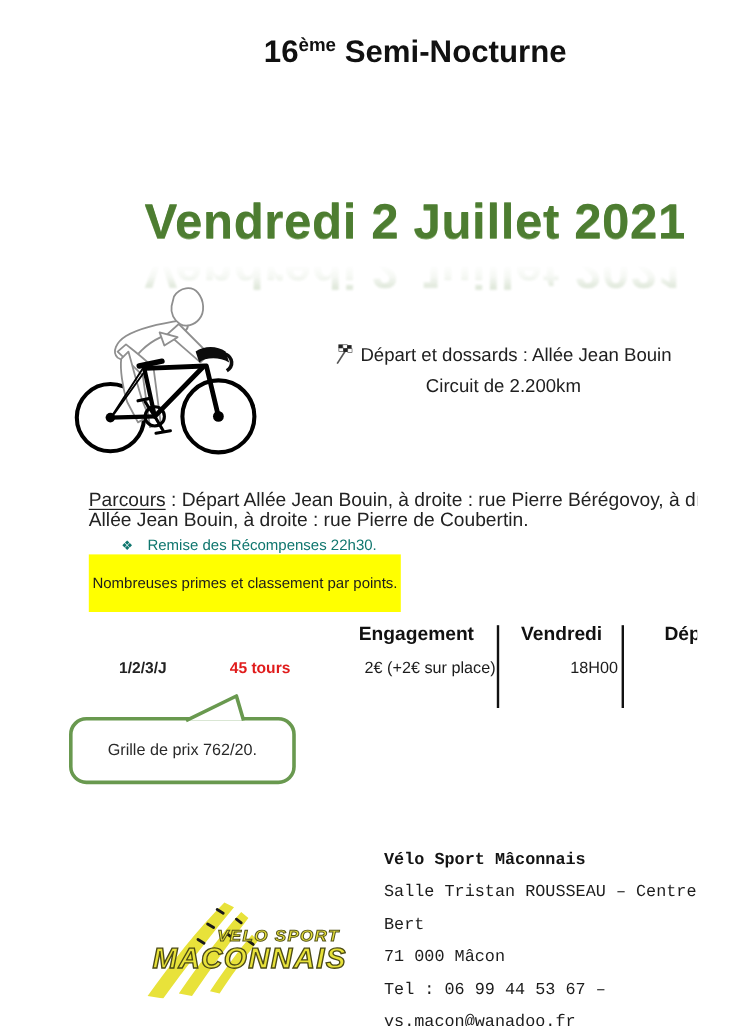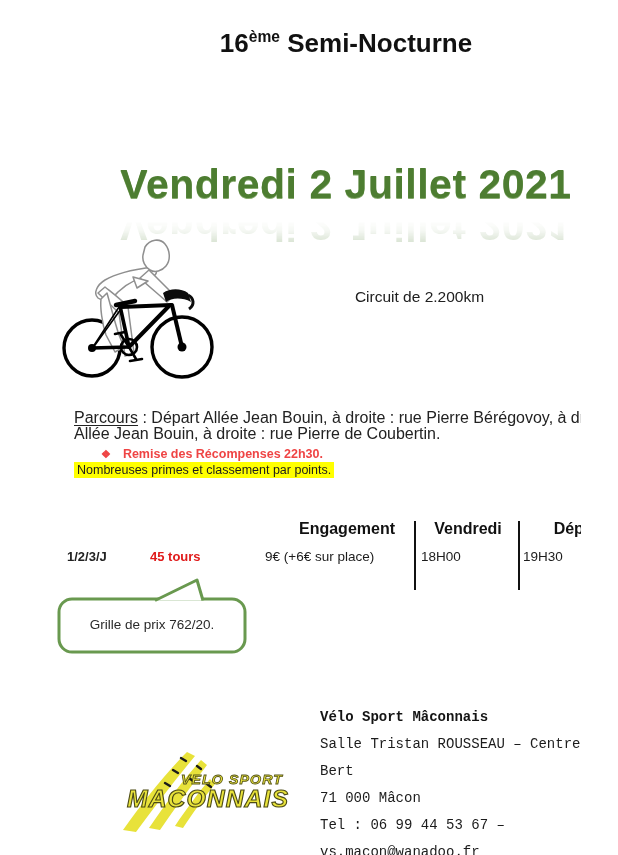--- a/index.html
+++ b/index.html
@@ -26,34 +26,34 @@
 
   .bike{left:20px;top:235px;width:190px;height:160px;}
 
   .start-block{left:185px;top:284px;width:395px;text-align:center;font-size:15.5px;
     line-height:26px;color:#202020;}
   .flag{display:inline-block;vertical-align:-3px;margin-right:6px;}
 
   .course{left:37px;top:410px;width:563px;font-size:16px;line-height:15.5px;color:#222;}
   .course .u{text-decoration:underline;text-underline-offset:2px;}
 
-  .awards{left:64px;top:447px;font-size:12.5px;font-weight:bold;color:#ef4444;}
+  .awards{left:64px;top:447px;font-size:12.5px;font-weight:normal;color:#0f766e;}
   .awards .marker{margin-right:12px;font-size:11px;}
 
   .primes{left:37px;top:462px;font-size:12.5px;color:#1c1c1c;background:#ffff00;
-    padding:1px 3px;}
+    padding:17px 3px;}
 
   .th{font-weight:bold;font-size:16px;color:#111;text-align:center;top:520px;}
   .th-engagement{left:240px;width:140px;}
   .th-dossard{left:384px;width:94px;}
   .th-depart{left:486px;width:112px;}
   .vline{top:521px;width:2px;height:69px;background:#111;}
   .vline-1{left:377px;}
   .vline-2{left:481px;}
-  .td{font-size:13.5px;color:#1c1c1c;text-align:left;top:549px;}
+  .td{font-size:13.5px;color:#1c1c1c;text-align:right;top:549px;}
   .td-category{left:30px;width:72px;font-weight:bold;font-size:13px;color:#222;}
   .td-laps{left:113px;width:92px;font-weight:bold;font-size:13px;color:#e01b1b;}
   .td-engagement{left:228px;width:148px;}
   .td-dossard{left:384px;width:94px;}
   .td-depart{left:486px;width:112px;}
 
   .bubble-svg{left:14px;top:574px;width:205px;height:88px;}
   .bubble-text{left:22px;top:617px;width:186px;text-align:center;font-size:13.5px;color:#2a2a2a;}
 
   .logo{left:78px;top:740px;width:185px;height:92px;}
@@ -100,37 +100,50 @@
     </g>
 
     <circle cx="72" cy="112" r="8" fill="none" stroke="#000" stroke-width="2.6"></circle>
     <path d="M72,112 L79,124 M73,126 L85,124 M72,112 L64,100 M58,99 L68,97" stroke="#000" stroke-width="2.6" fill="none" stroke-linecap="round"></path>
 
     <path d="M106,58 C113,53 124,53 131,58 L134,67 C125,62 114,63 109,67 Z" fill="#0c0c0c"></path>
     <path d="M131,60 C137,63 138,70 132,74" fill="none" stroke="#0c0c0c" stroke-width="3"></path>
   </svg>
 
   <div class="abs start-block">
+    <div>
+      <svg class="flag" width="15" height="18" viewBox="0 0 15 18">
+        <line x1="2" y1="17" x2="11" y2="3" stroke="#555" stroke-width="1.4"></line>
+        <g>
+          <rect x="3" y="1" width="3.7" height="3" fill="#222"></rect>
+          <rect x="6.7" y="1.3" width="3.7" height="3" fill="#fff" stroke="#333" stroke-width=".5"></rect>
+          <rect x="10.4" y="1.6" width="3.6" height="3" fill="#222"></rect>
+          <rect x="3.4" y="4" width="3.7" height="3" fill="#fff" stroke="#333" stroke-width=".5"></rect>
+          <rect x="7.1" y="4.3" width="3.7" height="3" fill="#222"></rect>
+          <rect x="10.8" y="4.6" width="3.6" height="3" fill="#fff" stroke="#333" stroke-width=".5"></rect>
+        </g>
+      </svg><span>Départ et dossards : Allée Jean Bouin</span>
+    </div>
     <div>Circuit de 2.200km</div>
   </div>
 
   <div class="abs course"><span class="u">Parcours</span><span> : Départ Allée Jean Bouin, à droite : rue Pierre Bérégovoy, à droite : Allée Jean Bouin, à droite : rue Pierre de Coubertin.</span></div>
 
   <div class="abs awards"><span class="marker">❖</span><span>Remise des Récompenses 22h30.</span></div>
 
   <div class="abs primes">Nombreuses primes et classement par points.</div>
 
   <div class="abs th th-engagement">Engagement</div>
   <div class="abs th th-dossard">Vendredi</div>
   <div class="abs th th-depart">Départ</div>
   <div class="abs vline vline-1"></div>
   <div class="abs vline vline-2"></div>
   <div class="abs td td-category">1/2/3/J</div>
   <div class="abs td td-laps">45 tours</div>
-  <div class="abs td td-engagement">9€ (+6€ sur place)</div>
+  <div class="abs td td-engagement">2€ (+2€ sur place)</div>
   <div class="abs td td-dossard">18H00</div>
   <div class="abs td td-depart">19H30</div>
 
   <svg class="abs bubble-svg" viewBox="0 0 205 88">
     <rect x="8" y="25" width="186" height="53" rx="13" fill="#fff" stroke="#69994f" stroke-width="3"></rect>
     <path d="M104,26.5 L146,6 L152,26.5" fill="#fff" stroke="#69994f" stroke-width="3" stroke-linejoin="round"></path>
   </svg>
   <div class="abs bubble-text">Grille de prix 762/20.</div>
 
   <svg class="abs logo" viewBox="0 0 185 92">

